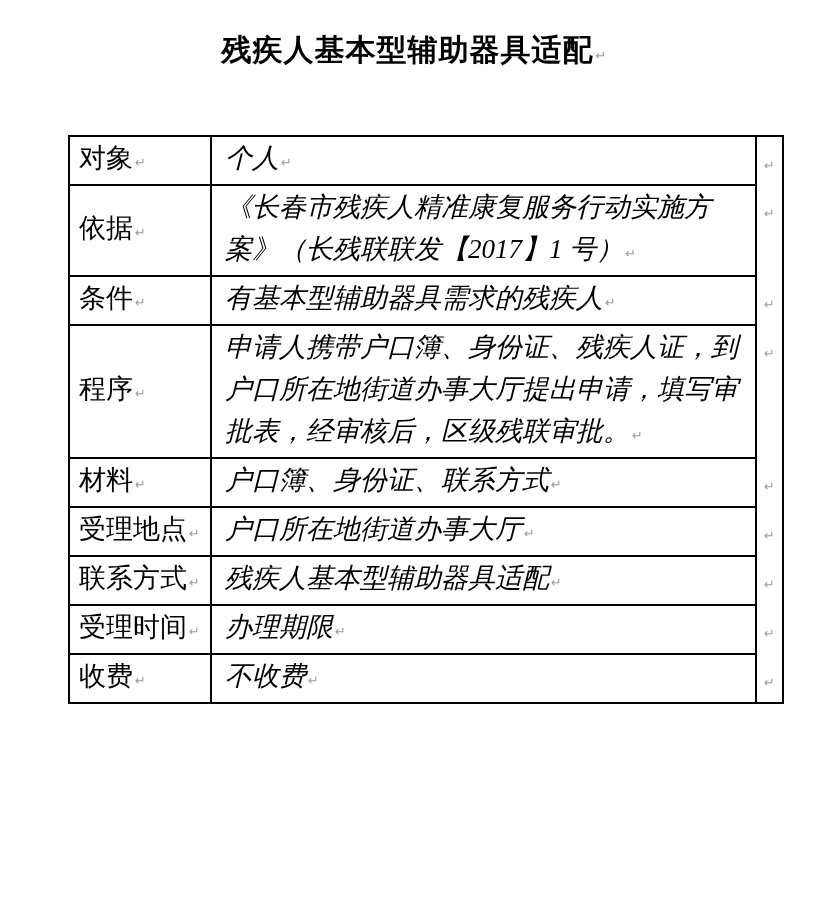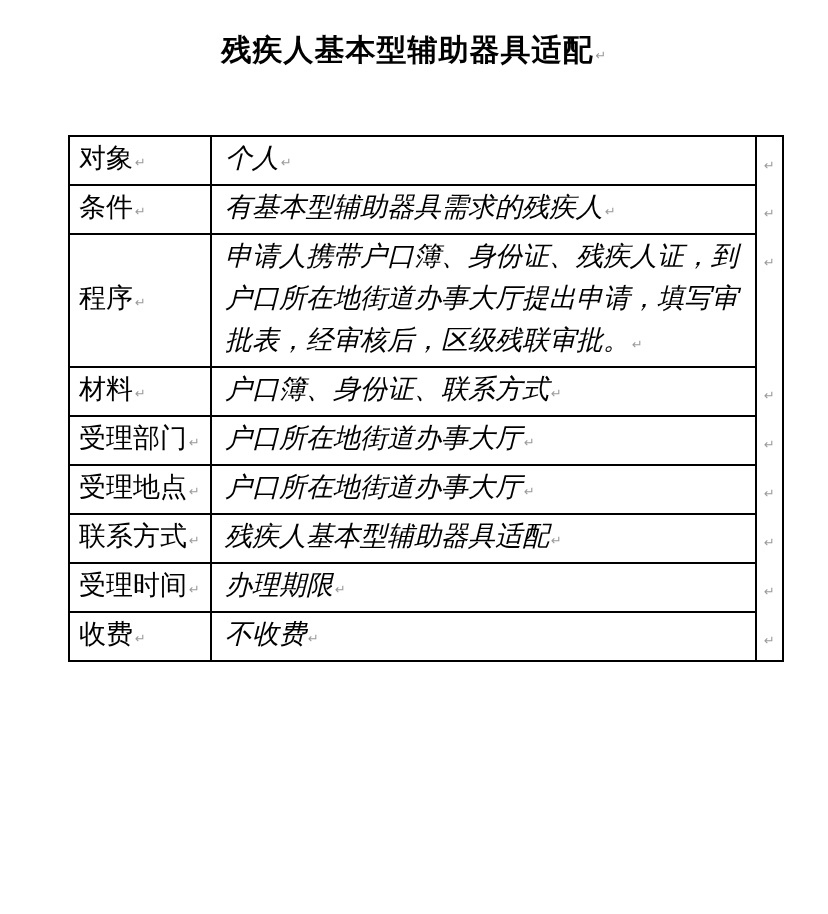--- a/index.html
+++ b/index.html
@@ -43,40 +43,41 @@
 
 <div class="title"><span>残疾人基本型辅助器具适配</span><span class="pmark">↵</span></div>
 
 <table class="doc">
   <tbody>
       <tr class="h1">
     <td class="lbl"><span>对象</span><span class="pmark">↵</span></td>
     <td class="val"><span>个人</span><span class="pmark">↵</span></td>
     <td class="gut"><span class="pmark">↵</span></td>
   </tr>
+  <tr class="h2">
+    <td class="lbl"><span>依据</span><span class="pmark">↵</span></td>
+    <td class="val"><span>《长春市残疾人精准康复服务行动实施方
+案》（长残联联发【2017】1 号）</span><span class="pmark">↵</span></td>
+    <td class="gut"><span class="pmark">↵</span></td>
+  </tr>
   <tr class="h1">
     <td class="lbl"><span>条件</span><span class="pmark">↵</span></td>
     <td class="val"><span>有基本型辅助器具需求的残疾人</span><span class="pmark">↵</span></td>
     <td class="gut"><span class="pmark">↵</span></td>
   </tr>
   <tr class="h3">
     <td class="lbl"><span>程序</span><span class="pmark">↵</span></td>
     <td class="val"><span>申请人携带户口簿、身份证、残疾人证，到
 户口所在地街道办事大厅提出申请，填写审
 批表，经审核后，区级残联审批。</span><span class="pmark">↵</span></td>
     <td class="gut"><span class="pmark">↵</span></td>
   </tr>
   <tr class="h1">
     <td class="lbl"><span>材料</span><span class="pmark">↵</span></td>
     <td class="val"><span>户口簿、身份证、联系方式</span><span class="pmark">↵</span></td>
-    <td class="gut"><span class="pmark">↵</span></td>
-  </tr>
-  <tr class="h1">
-    <td class="lbl"><span>受理部门</span><span class="pmark">↵</span></td>
-    <td class="val"><span>户口所在地街道办事大厅</span><span class="pmark">↵</span></td>
     <td class="gut"><span class="pmark">↵</span></td>
   </tr>
   <tr class="h1">
     <td class="lbl"><span>受理地点</span><span class="pmark">↵</span></td>
     <td class="val"><span>户口所在地街道办事大厅</span><span class="pmark">↵</span></td>
     <td class="gut"><span class="pmark">↵</span></td>
   </tr>
   <tr class="h1">
     <td class="lbl"><span>联系方式</span><span class="pmark">↵</span></td>
     <td class="val"><span>残疾人基本型辅助器具适配</span><span class="pmark">↵</span></td>

